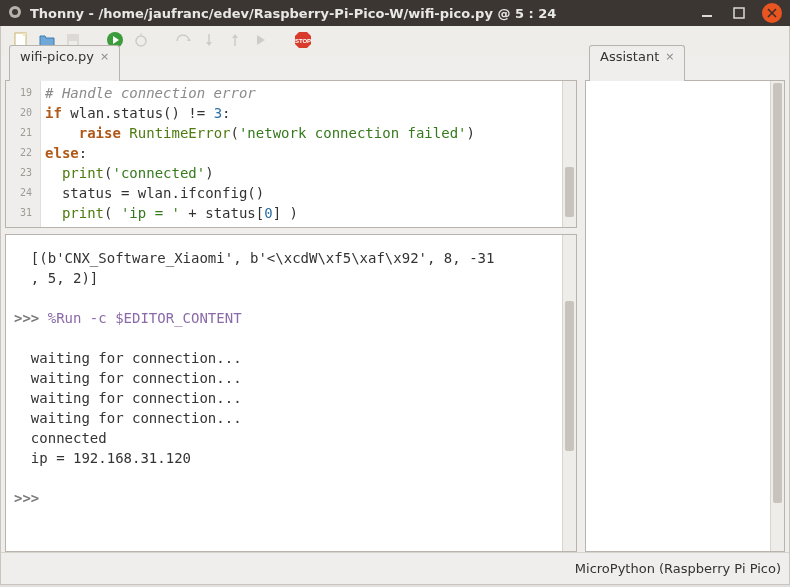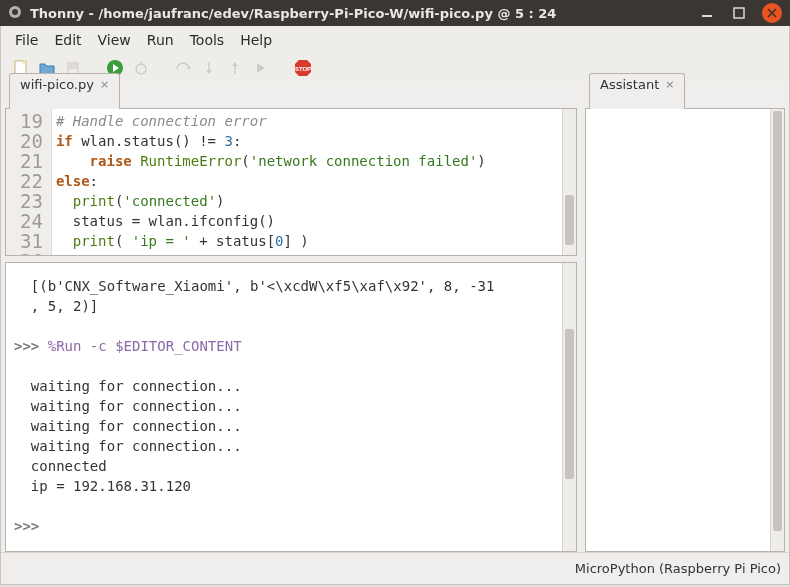--- a/index.html
+++ b/index.html
@@ -108,21 +108,21 @@
     overflow: hidden;
   }
   .editor {
     display: flex;
     height: 100%;
   }
   .gutter {
     background: #f0eeec;
     color: #9e9b95;
     font-family: "DejaVu Sans Mono", "Liberation Mono", monospace;
-    font-size: 19px;
+    font-size: 10px;
     text-align: center;
     padding: 2px 8px 2px 14px;
     line-height: 20px;
     border-right: 1px solid #e2dfd9;
     user-select: none;
   }
   .code {
     flex: 1;
     font-family: "DejaVu Sans Mono", "Liberation Mono", monospace;
     font-size: 14px;
@@ -198,28 +198,20 @@
       <svg width="10" height="10">
           <line x1="1" y1="1" x2="9" y2="9" stroke="#3b2e27" stroke-width="1.6"></line>
           <line x1="9" y1="1" x2="1" y2="9" stroke="#3b2e27" stroke-width="1.6"></line>
         </svg>
     </div>
   </div>
 </div>
 
 <div class="appbody">
 
-  <div class="menubar">
-    <div class="menuitem">File</div>
-    <div class="menuitem">Edit</div>
-    <div class="menuitem">View</div>
-    <div class="menuitem">Run</div>
-    <div class="menuitem">Tools</div>
-    <div class="menuitem">Help</div>
-  </div>
 
   <div class="toolbar">
     <div class="tbtn">
       <svg width="18" height="18">
           <rect x="3" y="2" width="11" height="14" fill="#fff" stroke="#c9b66f"></rect>
           <rect x="11" y="2" width="3" height="3" fill="#f2e7b6"></rect>
         </svg>
     </div>
     <div class="tbtn">
       <svg width="18" height="18">

